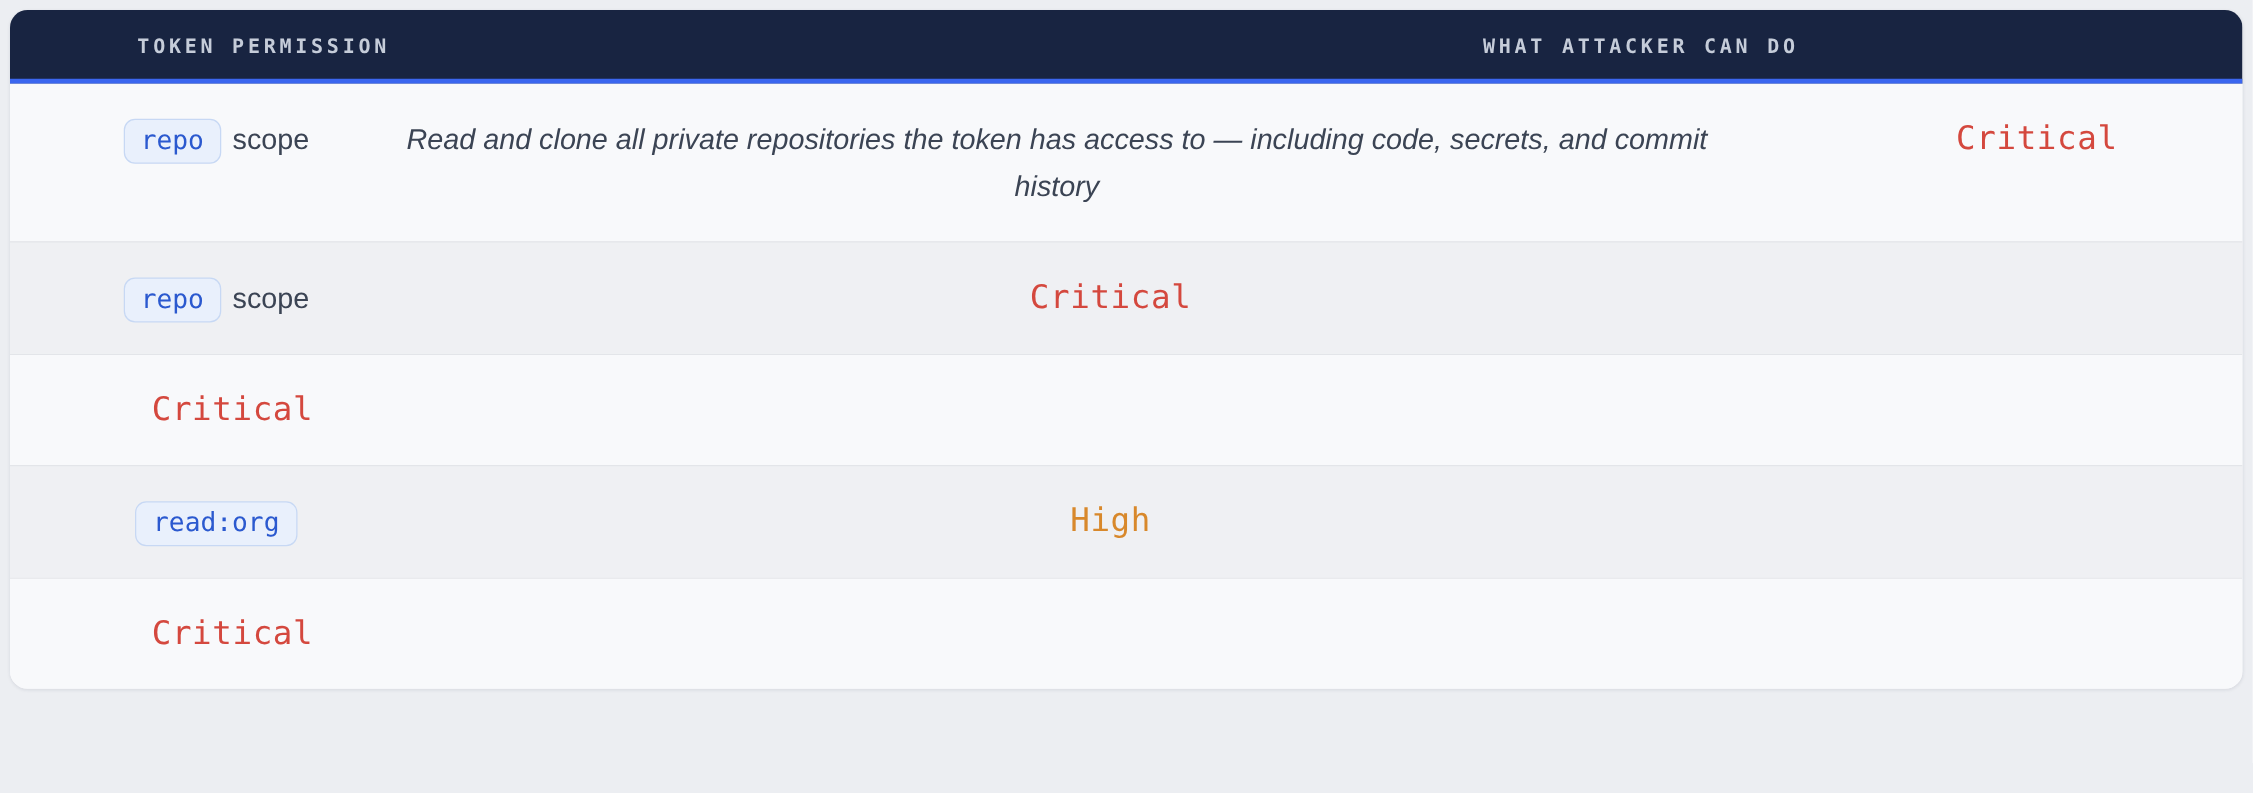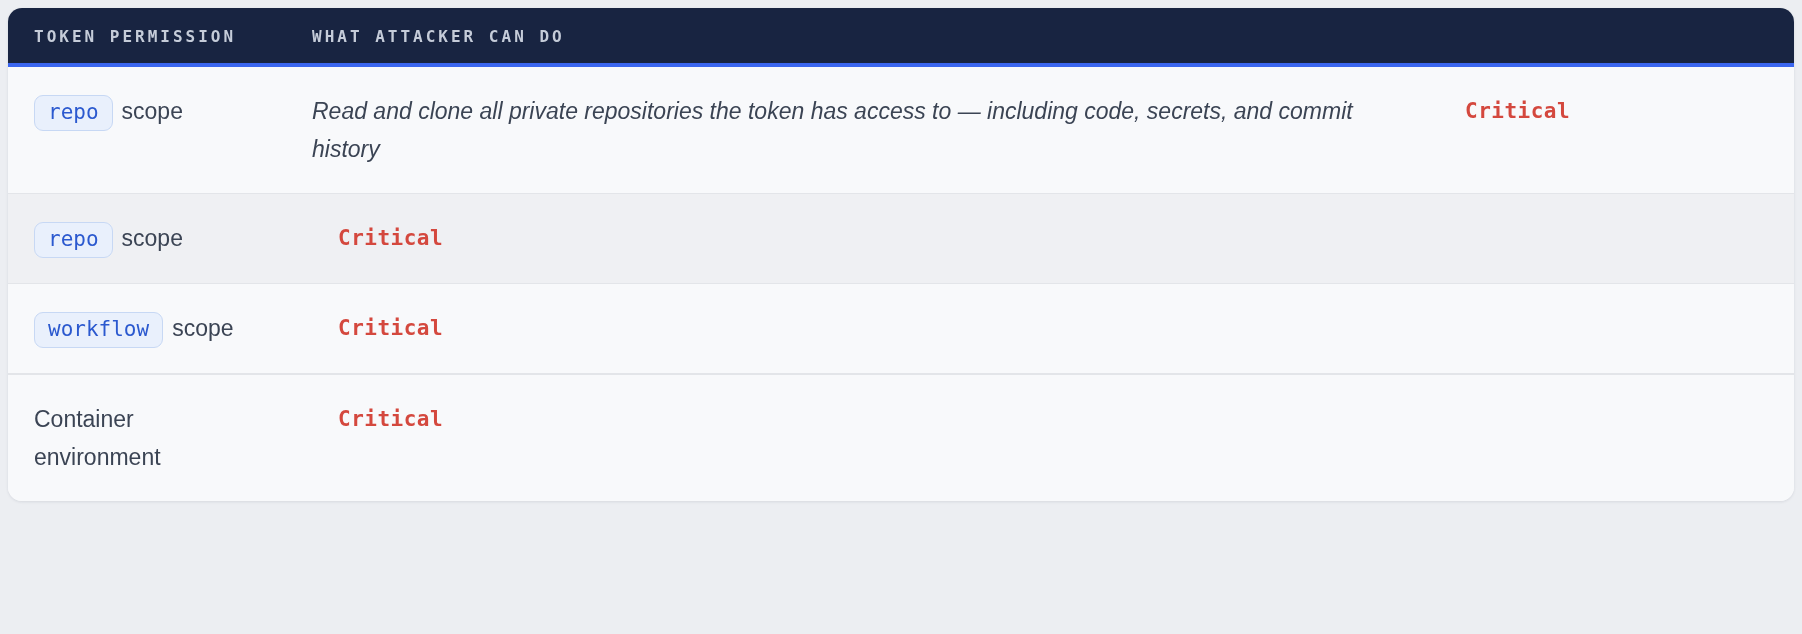--- a/index.html
+++ b/index.html
@@ -43,24 +43,26 @@
     border-bottom: 4px solid var(--accent-line);
   }
   .thead .hcell {
     font-family: "DejaVu Sans Mono", monospace;
     font-weight: bold;
     font-size: 16px;
     letter-spacing: 3px;
     color: var(--header-text);
     padding: 19px 0 17px 0;
     white-space: nowrap;
+    text-align: right;
   }
   .thead .hcell.risk-h { padding-left: 26px; }
   .tbody .row {
     background: var(--row-bg);
+    text-align: center;
   }
   .tbody .row:nth-child(even) {
     background: var(--row-alt-bg);
   }
   .tbody .row + .row {
     border-top: 1px solid var(--separator);
   }
   .cell {
     padding-top: 25px;
     padding-bottom: 25px;
@@ -80,22 +82,22 @@
     background: var(--badge-bg);
     border: 1.5px solid var(--badge-border);
     border-radius: 9px;
     padding: 2px 13px 4px 13px;
   }
   .badge:empty { display: none; }
   .suffix { margin-left: 9px; }
   .desc-cell { padding-right: 60px; font-style: italic; }
   .risk-cell {
     font-family: "DejaVu Sans Mono", monospace;
-    font-weight: bold;
-    font-size: 21px;
+    font-weight: normal;
+    font-size: 26px;
     padding-left: 26px;
     letter-spacing: 0.5px;
   }
   .risk-cell[data-level="critical"] { color: var(--risk-critical); }
   .risk-cell[data-level="high"] { color: var(--risk-high); }
 </style>
 </head>
 <body>
 
 <div class="card">
@@ -116,30 +118,28 @@
     </div>
 
     <div class="grid-row row">
       <div class="cell perm-cell">
         <span class="badge">repo</span><span class="suffix">scope</span>
       </div>
       <div class="cell risk-cell" data-level="critical">Critical</div>
     </div>
 
     <div class="grid-row row">
-      <div class="cell perm-cell">
-        <span class="badge">workflow</span><span class="suffix">scope</span>
-      </div>
       <div class="cell risk-cell" data-level="critical">Critical</div>
     </div>
 
     <div class="grid-row row">
+      <div class="cell perm-cell">
+        <span class="badge">read:org</span>
+      </div>
+      <div class="cell risk-cell" data-level="high">High</div>
     </div>
 
     <div class="grid-row row">
-      <div class="cell perm-cell">
-        <span class="plain">Container environment</span>
-      </div>
       <div class="cell risk-cell" data-level="critical">Critical</div>
     </div>
 
   </div>
 </div>
 
 </body></html>

